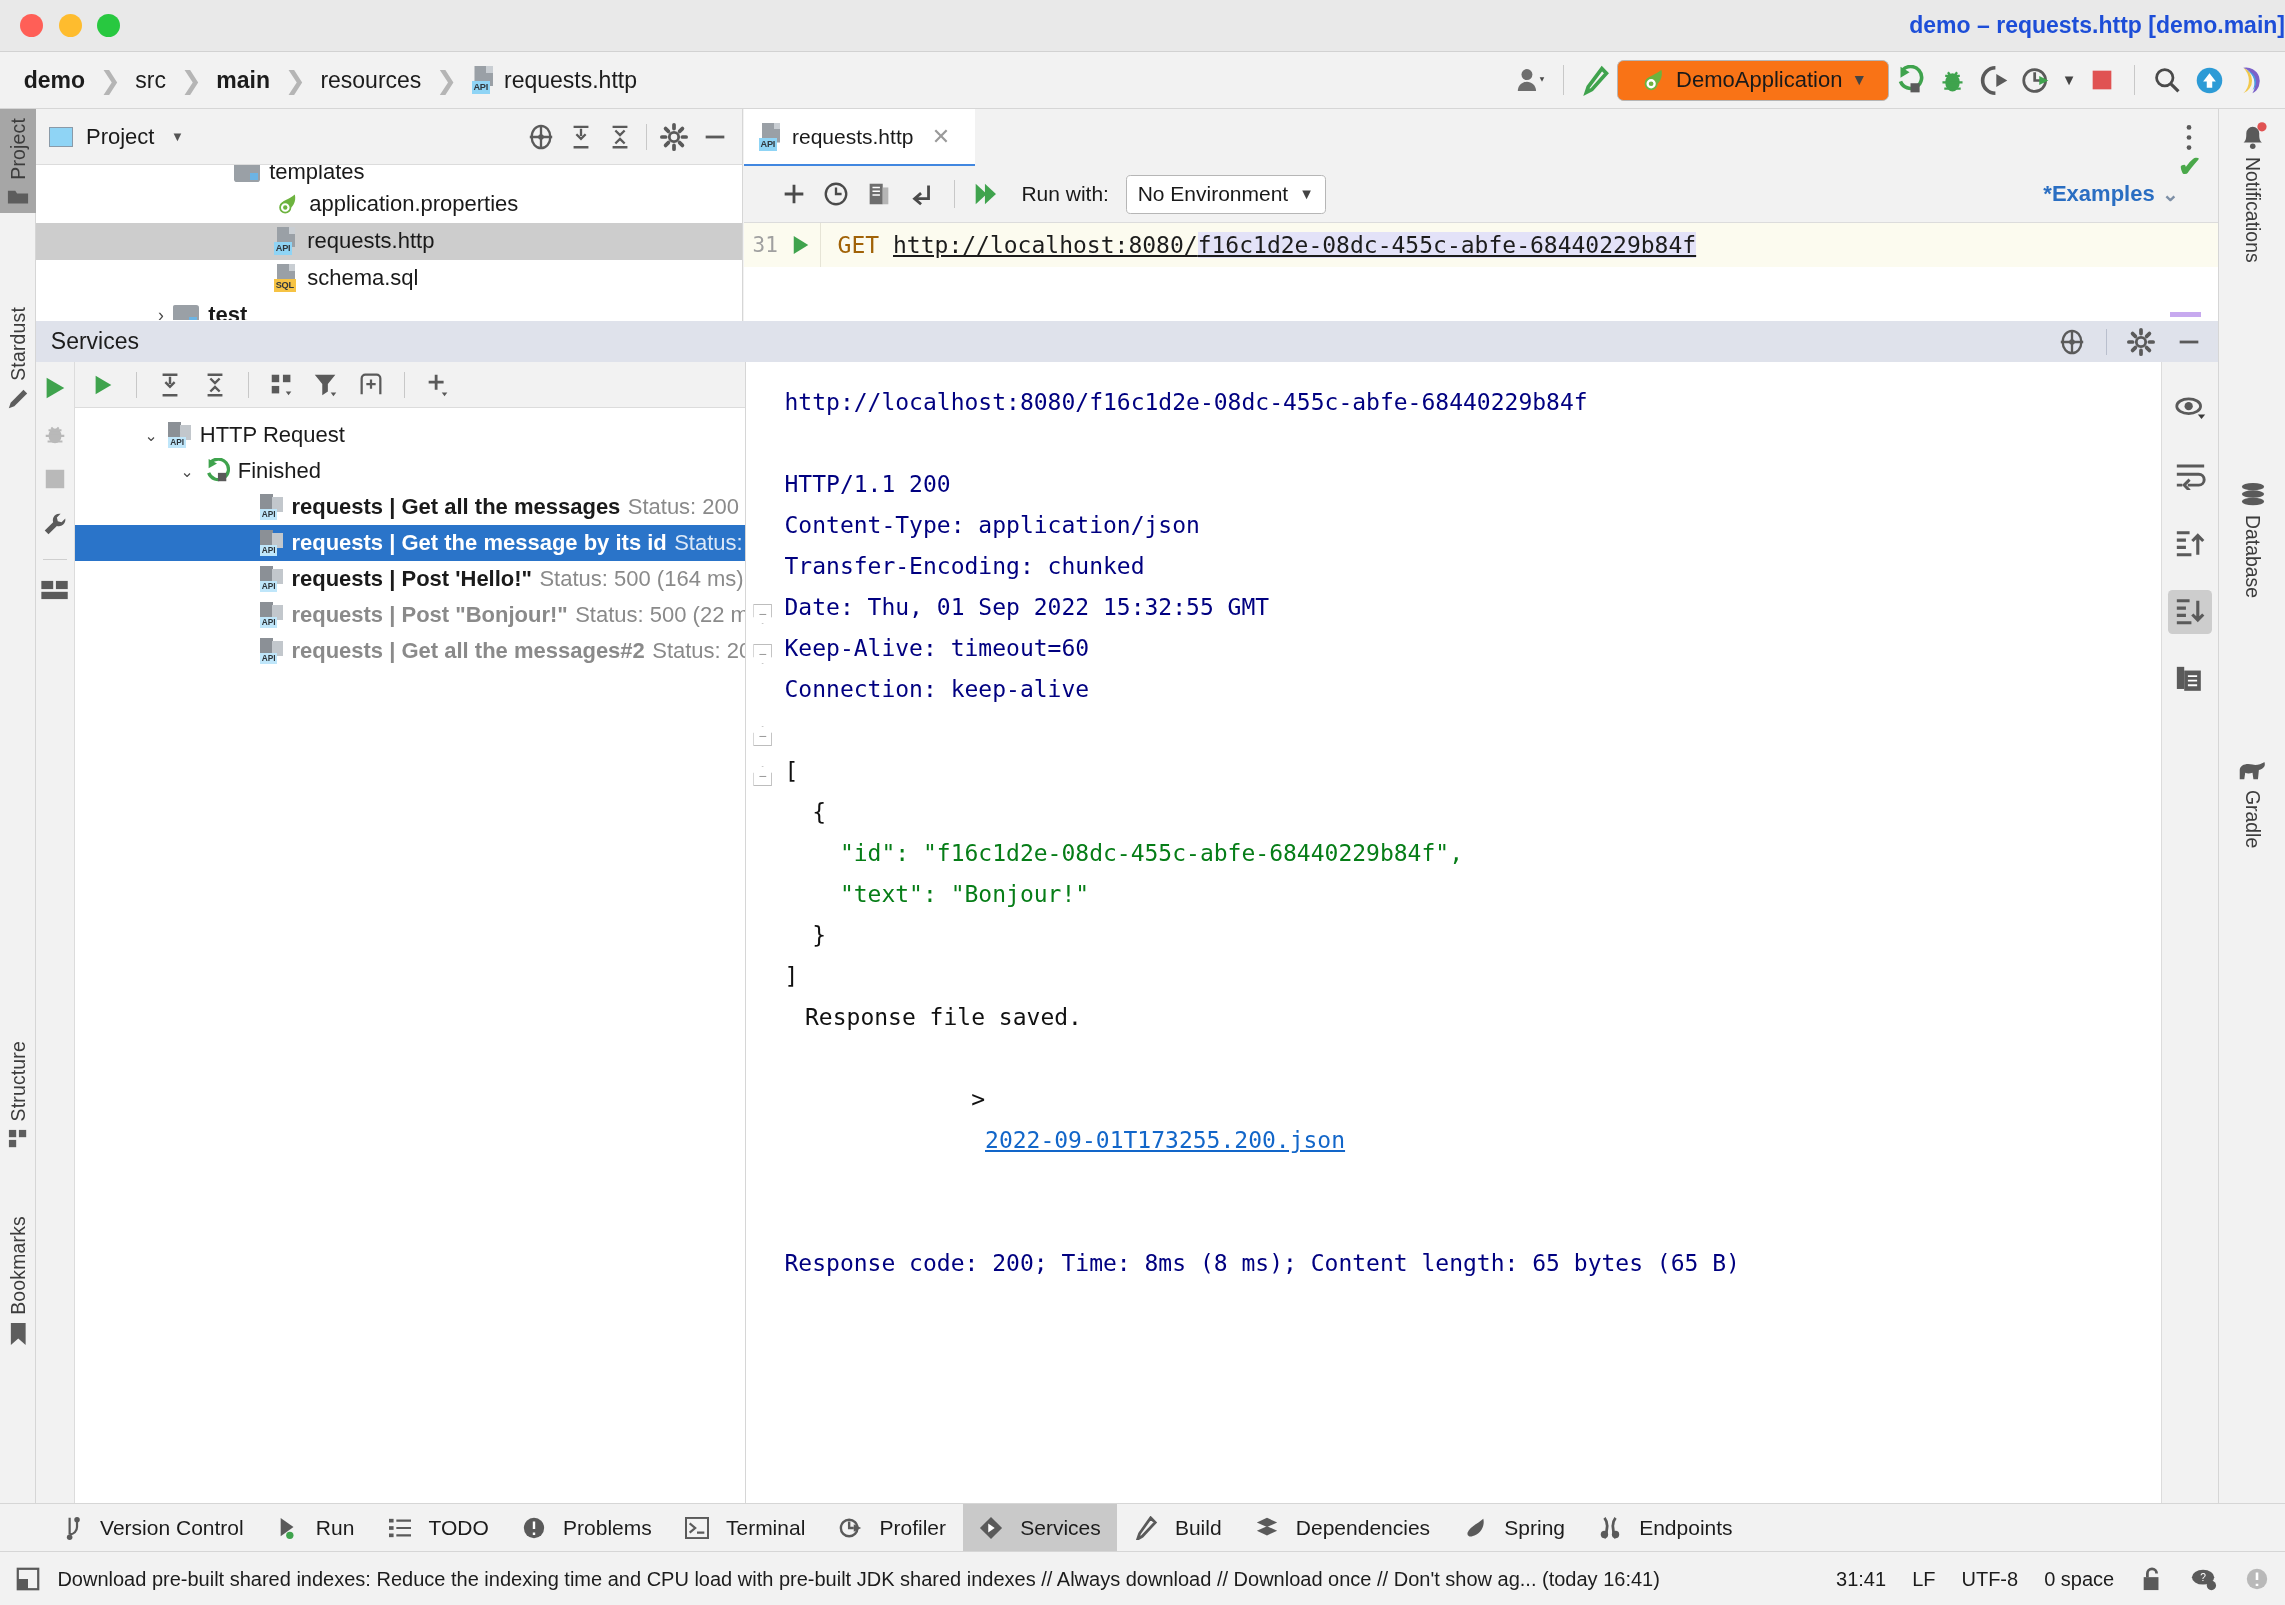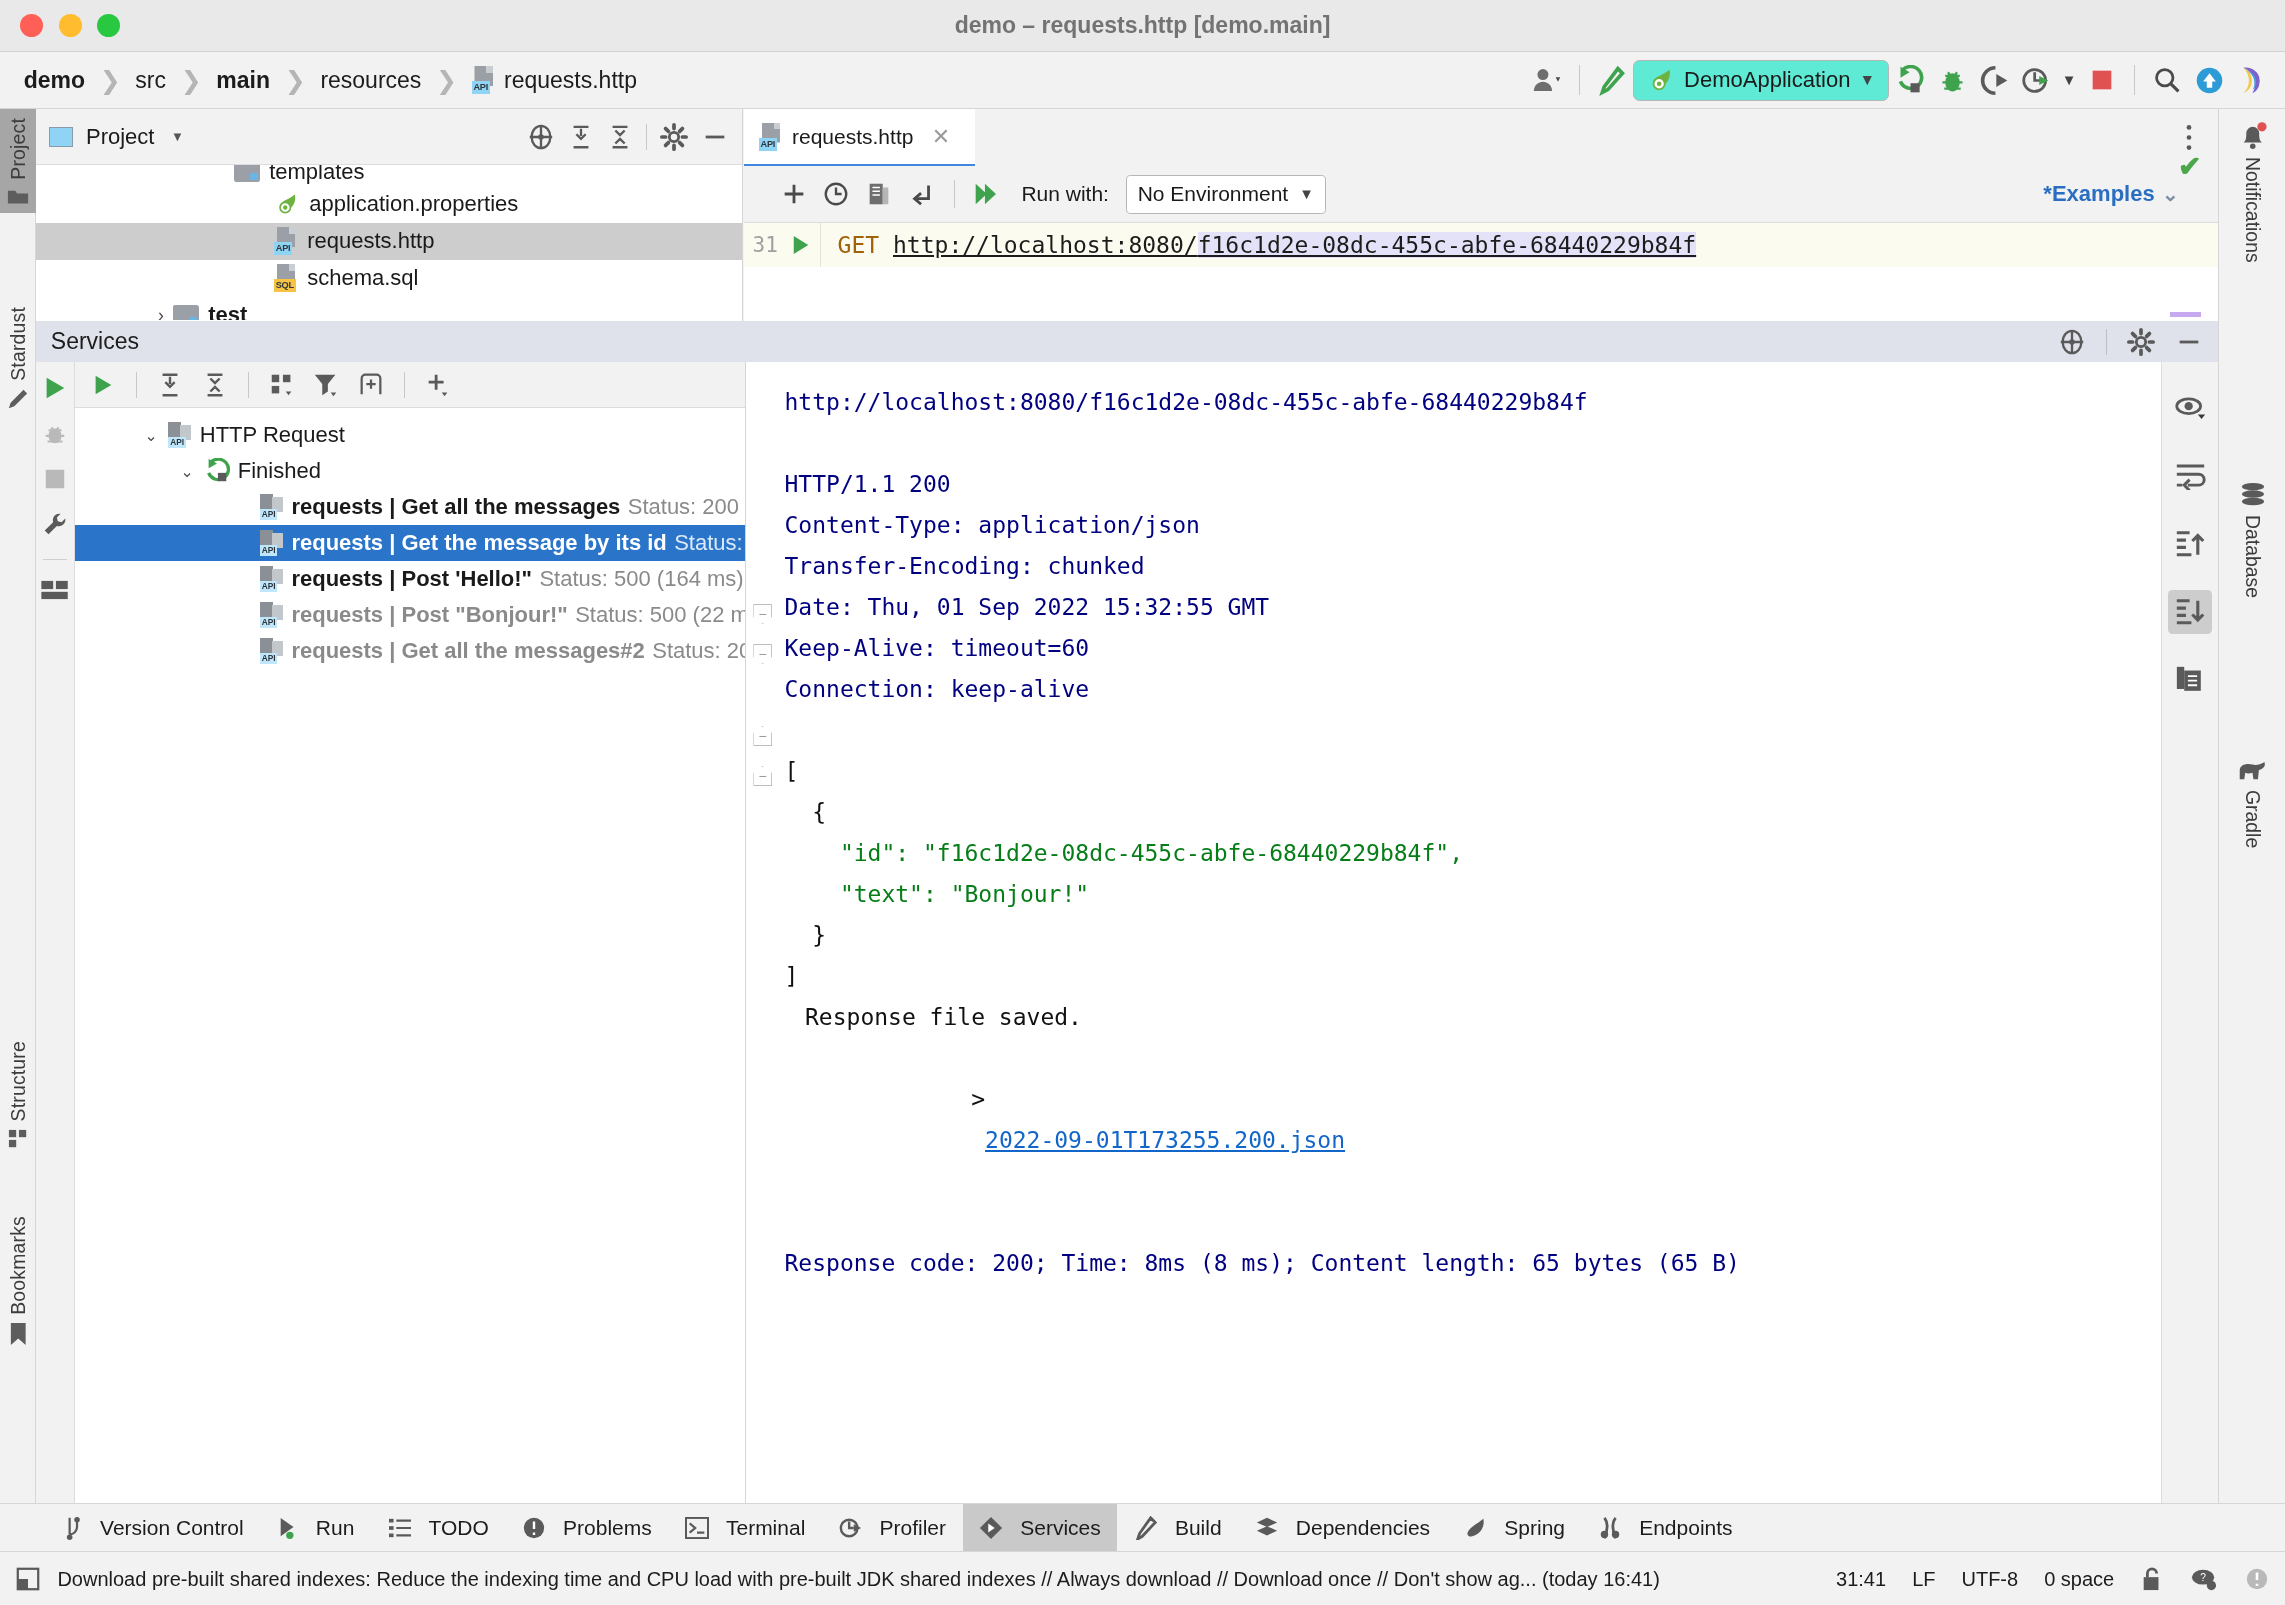--- a/index.html
+++ b/index.html
@@ -19,22 +19,22 @@
     background:#e9e9e9;
     border-bottom:0.9px solid #d2d2d2;
     display:flex; align-items:center;
   }
   .traffic { display:flex; gap:15.7px; margin-left:20px; }
   .tl { width:23px; height:23px; border-radius:50%; }
   .tl.red{ background:#ff5f57; }
   .tl.yellow{ background:#febc2e; }
   .tl.green{ background:#28c840; }
   .win-title {
-    position:absolute; left:0; right:0; text-align:center;
-    font-size:23px; font-weight:bold; color:#737373;
+    position:absolute; left:0; right:0; text-align:right;
+    font-size:23px; font-weight:bold; color:#1d4ed8;
   }
 
   
   .navbar {
     position:absolute; left:0; top:52px; width:2285px; height:57px;
     background:#f2f2f2; border-bottom:0.9px solid #d6d6d6;
     display:flex; align-items:center;
   }
   .crumbs { display:flex; align-items:center; margin-left:20px; gap:0; }
   .crumb { font-size:23px; color:#1c1c1c; padding:0 3.7px; }
@@ -59,22 +59,22 @@
   .ficon .tag.sql { background:#f6c344; }
 
   .navbar-right { margin-left:auto; display:flex; align-items:center; gap:0; margin-right:13px; }
   .tb-btn {
     width:42px; height:42px; display:flex; align-items:center; justify-content:center;
     border-radius:4.6px;
   }
   .tb-sep { width:0.9px; height:29.5px; background:#c8c8c8; margin:0 11px; }
   .runconfig {
     display:flex; align-items:center; gap:9.2px;
-    height:41px; padding:0 13px;
-    border:0.9px solid #b6b6b6; border-radius:6.5px; background:#5eead4;
+    height:41px; padding:0 21px;
+    border:0.9px solid #b6b6b6; border-radius:6.5px; background:#f97316;
     font-size:22px;
   }
 
   
   .leftrail {
     position:absolute; left:0; top:109px; width:36px; height:1407px;
     background:#f2f2f2; border-right:0.9px solid #d6d6d6;
   }
   .rail-btn {
     position:absolute; left:0; width:36px;

